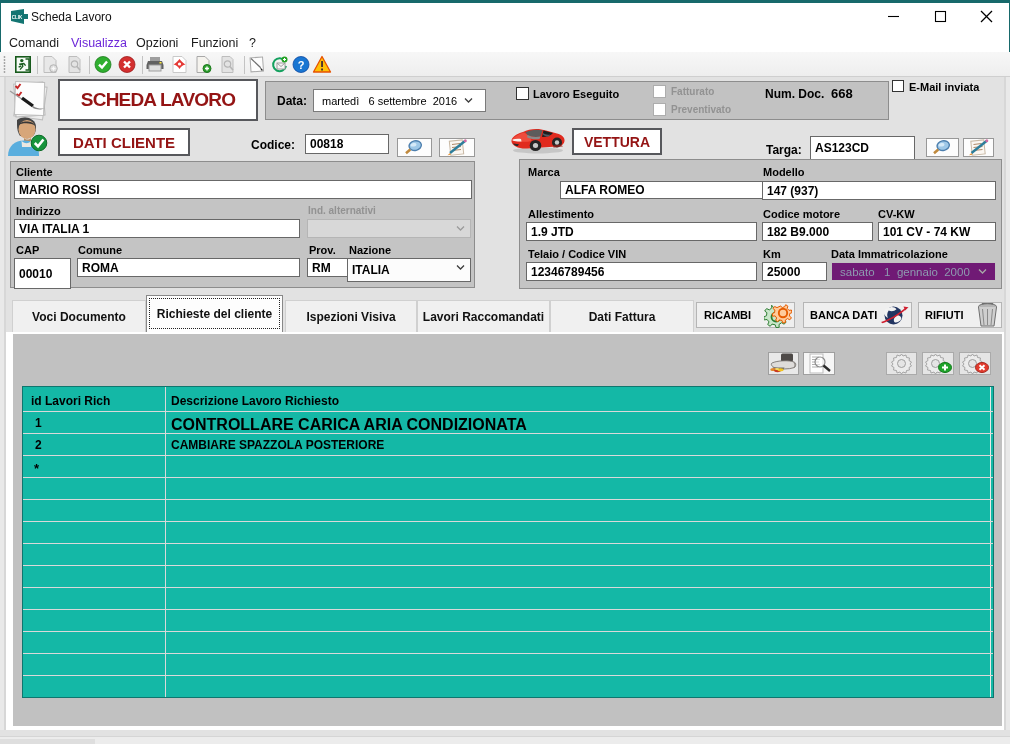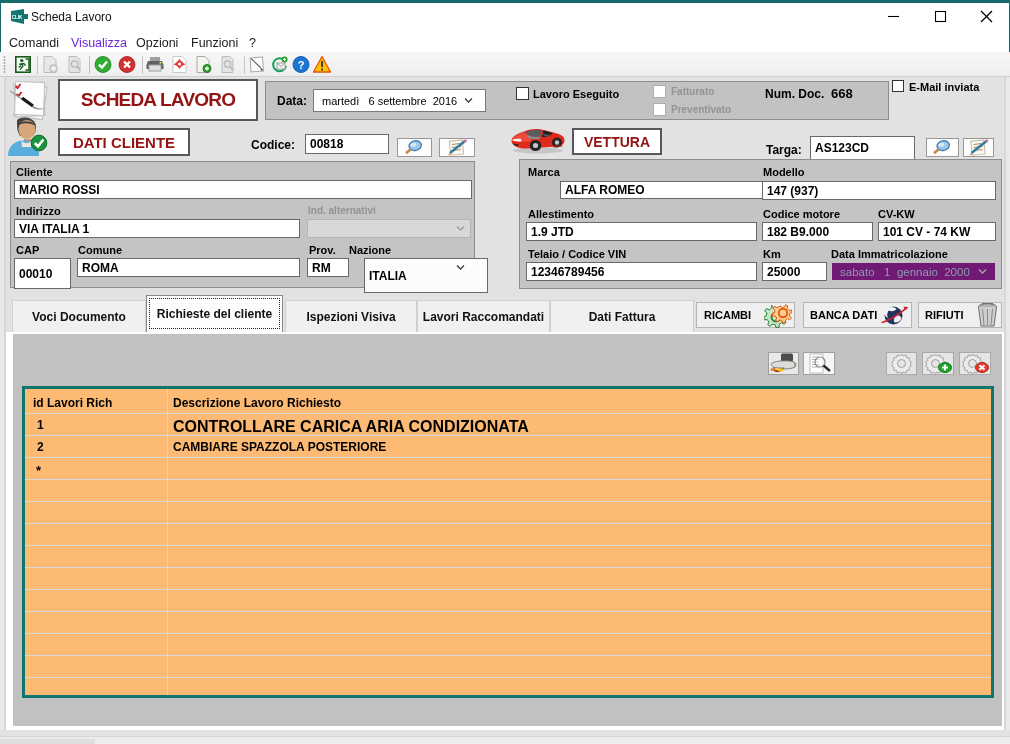--- a/index.html
+++ b/index.html
@@ -266,21 +266,21 @@
 <svg class="chev" style="left:456px;top:224px;" viewBox="0 0 9 9">
     <path d="M1 2.5 L4.5 6 L8 2.5" fill="none" stroke="#9b9b9b" stroke-width="1.3"></path>
   </svg>
 <div class="lbl" style="left:16px;top:244px;">CAP</div>
 <div class="lbl" style="left:78px;top:244px;">Comune</div>
 <div class="lbl" style="left:309px;top:244px;">Prov.</div>
 <div class="lbl" style="left:349px;top:244px;">Nazione</div>
 <div class="in" style="left:14px;top:258px;width:57px;height:31px;">00010</div>
 <div class="in" style="left:77px;top:258px;width:223px;height:19px;">ROMA</div>
 <div class="in" style="left:307px;top:258px;width:42px;height:19px;">RM</div>
-<div class="in" style="left:364px;top:258px;width:124px;height:35px;background:#fcfcfc;">ITALIA</div>
+<div class="in" style="left:347px;top:258px;width:124px;height:24px;background:#fcfcfc;">ITALIA</div>
 <svg class="chev" style="left:456px;top:263px;" viewBox="0 0 9 9">
     <path d="M1 2.5 L4.5 6 L8 2.5" fill="none" stroke="#3c3c3c" stroke-width="1.3"></path>
   </svg>
 
 <div class="panel" style="left:519px;top:159px;width:483px;height:130px;"></div>
 <div class="lbl" style="left:528px;top:166px;">Marca</div>
 <div class="in" style="left:542px;top:181px;width:231px;height:18px;margin-left:18px;">ALFA ROMEO</div>
 <div class="lbl" style="left:763px;top:166px;">Modello</div>
 <div class="in" style="left:762px;top:181px;width:234px;height:19px;">147 (937)</div>
 <div class="lbl" style="left:528px;top:208px;">Allestimento</div>
@@ -395,21 +395,21 @@
  <svg width="30" height="21" viewBox="0 0 30 21">
       <g fill="#ececec" stroke="#9e9e9e" stroke-width="0.9">
         <path d="M12.5 1 l1.5 2 l3 -1 l0.5 2.5 l3 0.5 l-0.5 2.5 l2.5 1.5 l-1.5 2 l1.5 2 l-2.5 1.5 l0.5 2.5 l-3 0.5 l-0.5 2.5 l-3 -1 l-1.5 2 l-1.5 -2 l-3 1 l-0.5 -2.5 l-3 -0.5 l0.5 -2.5 l-2.5 -1.5 l1.5 -2 l-1.5 -2 l2.5 -1.5 l-0.5 -2.5 l3 -0.5 l0.5 -2.5 l3 1 Z"></path>
       </g>
       <circle cx="12.5" cy="10.5" r="4" fill="#e5e5e5" stroke="#9e9e9e"></circle>
       <ellipse cx="22" cy="14.5" rx="6.5" ry="5" fill="#e23b2e" stroke="#a8261c"></ellipse>
       <path d="M19.5 12.2 l5 4.6 M24.5 12.2 l-5 4.6" stroke="#fff" stroke-width="2"></path>
     </svg>
 </div>
 
-<div class="ab" id="grid" style="left:22px;top:386px;width:972px;height:312px;background:#fdba74;border:3px solid #0f766e;overflow:hidden;">
+<div class="ab" id="grid" style="left:22px;top:386px;width:972px;height:312px;background:#14b8a6;border:1px solid #0f766e;overflow:hidden;">
  <div style="position:absolute;left:141.5px;top:0;width:1px;height:312px;background:#d9d9d9;"></div>
  <div style="position:absolute;left:966.5px;top:0;width:1px;height:312px;background:#e8e8e8;"></div>
  <div style="position:absolute;left:0;top:24px;width:972px;height:1px;background:#d9d9d9;"></div>
  <div style="position:absolute;left:0;top:46px;width:972px;height:1px;background:#d9d9d9;"></div>
  <div style="position:absolute;left:0;top:68px;width:972px;height:1px;background:#d9d9d9;"></div>
  <div style="position:absolute;left:0;top:90px;width:972px;height:1px;background:#d9d9d9;"></div>
  <div style="position:absolute;left:0;top:112px;width:972px;height:1px;background:#d9d9d9;"></div>
  <div style="position:absolute;left:0;top:134px;width:972px;height:1px;background:#d9d9d9;"></div>
  <div style="position:absolute;left:0;top:156px;width:972px;height:1px;background:#d9d9d9;"></div>
  <div style="position:absolute;left:0;top:178px;width:972px;height:1px;background:#d9d9d9;"></div>

